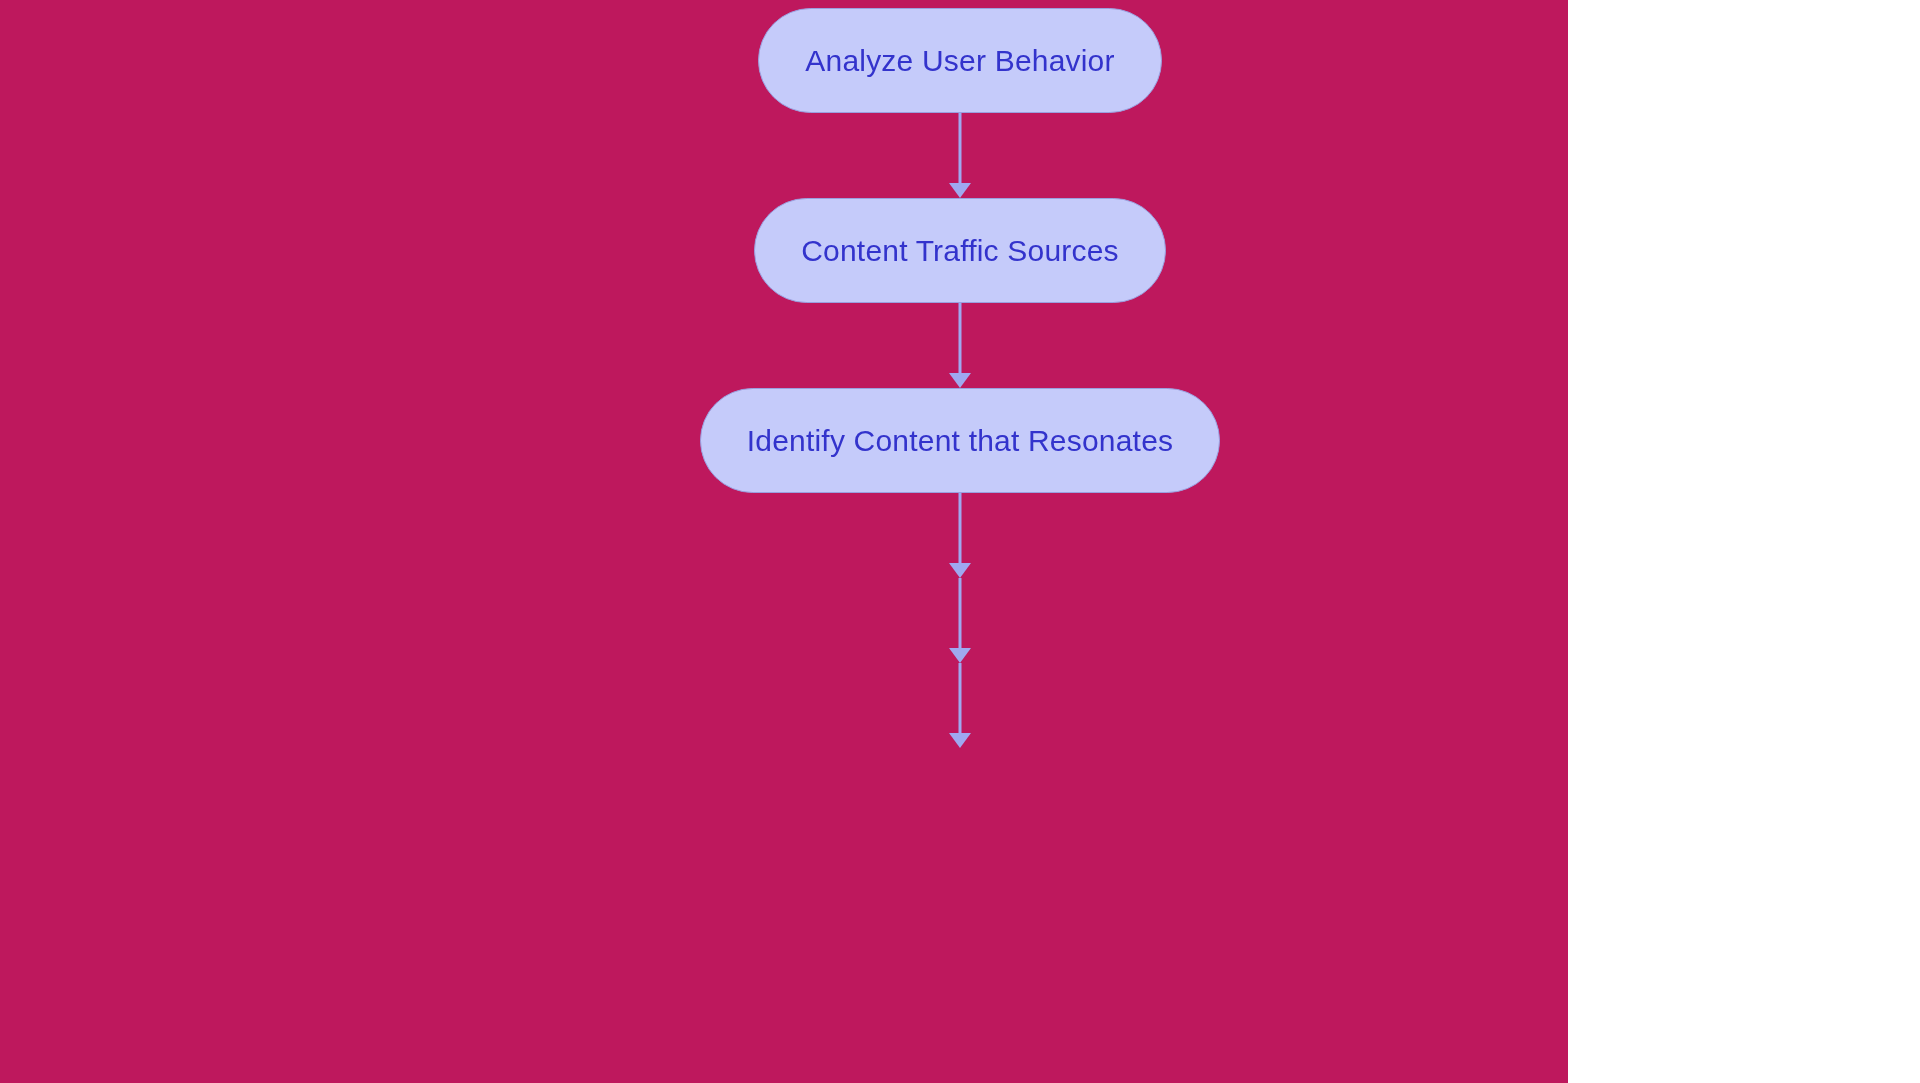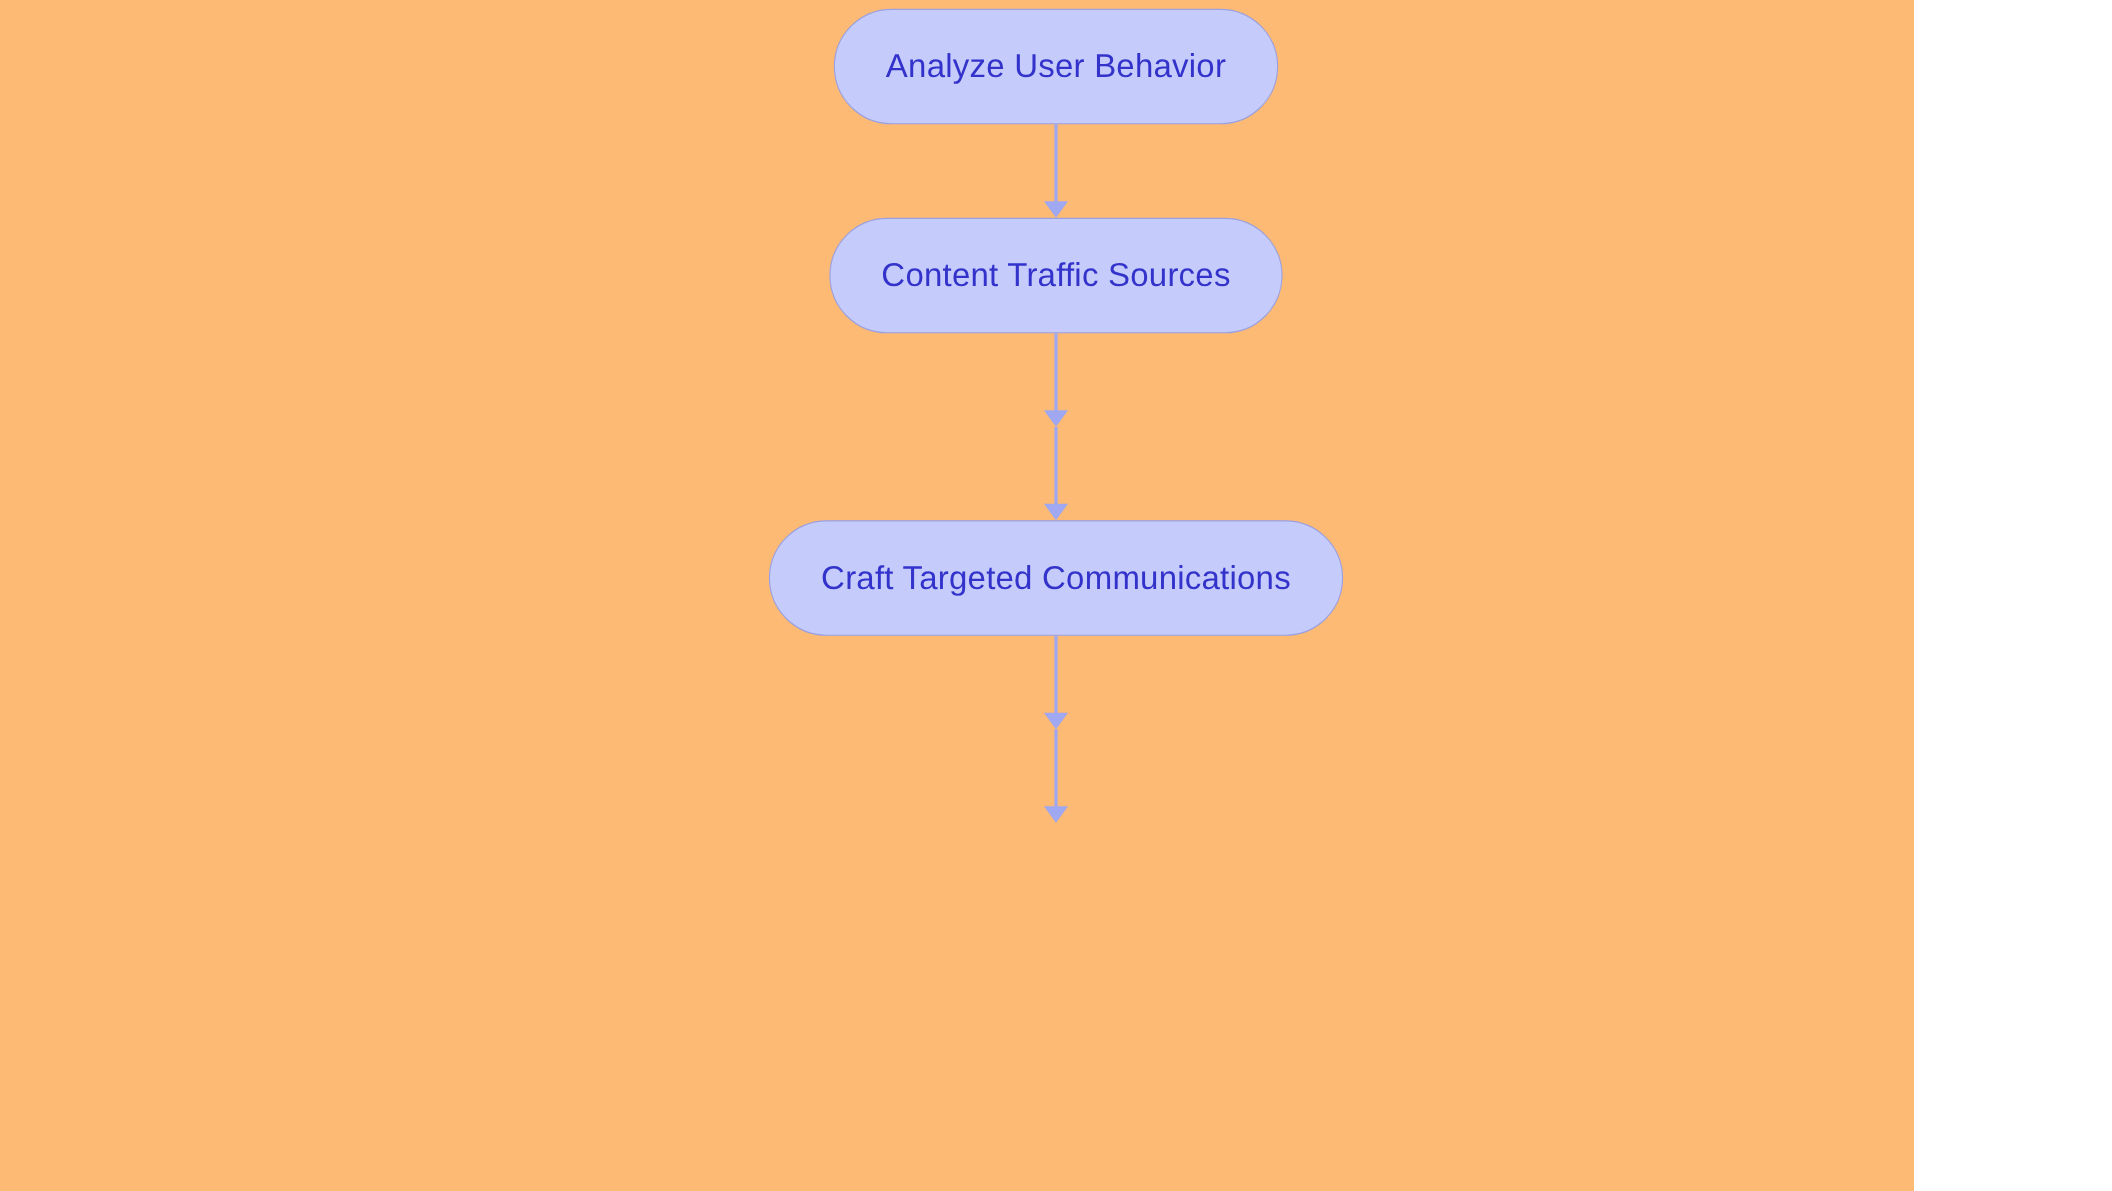--- a/index.html
+++ b/index.html
@@ -9,23 +9,23 @@
   }
   body {
     width: 1920px;
     height: 1083px;
     overflow: hidden;
     font-family: "Liberation Sans", "DejaVu Sans", sans-serif;
   }
 
   #flowchart {
     position: relative;
-    width: 1740px;
+    width: 1568px;
     height: 1083px;
-    background: #fdba74;
+    background: #be185d;
   }
 
   .flow-column {
     position: absolute;
     left: 0;
     top: 0;
     width: 1920px;
     height: 1083px;
     display: flex;
     flex-direction: column;
@@ -99,29 +99,29 @@
 
     <div class="node">
       <span>Content Traffic Sources</span>
     </div>
 
     <div class="connector">
       <div class="line"></div>
       <div class="head"></div>
     </div>
 
+    <div class="node">
+      <span>Identify Content that Resonates</span>
+    </div>
 
     <div class="connector">
       <div class="line"></div>
       <div class="head"></div>
     </div>
 
-    <div class="node">
-      <span>Craft Targeted Communications</span>
-    </div>
 
     <div class="connector">
       <div class="line"></div>
       <div class="head"></div>
     </div>
 
 
     <div class="connector">
       <div class="line"></div>
       <div class="head"></div>

